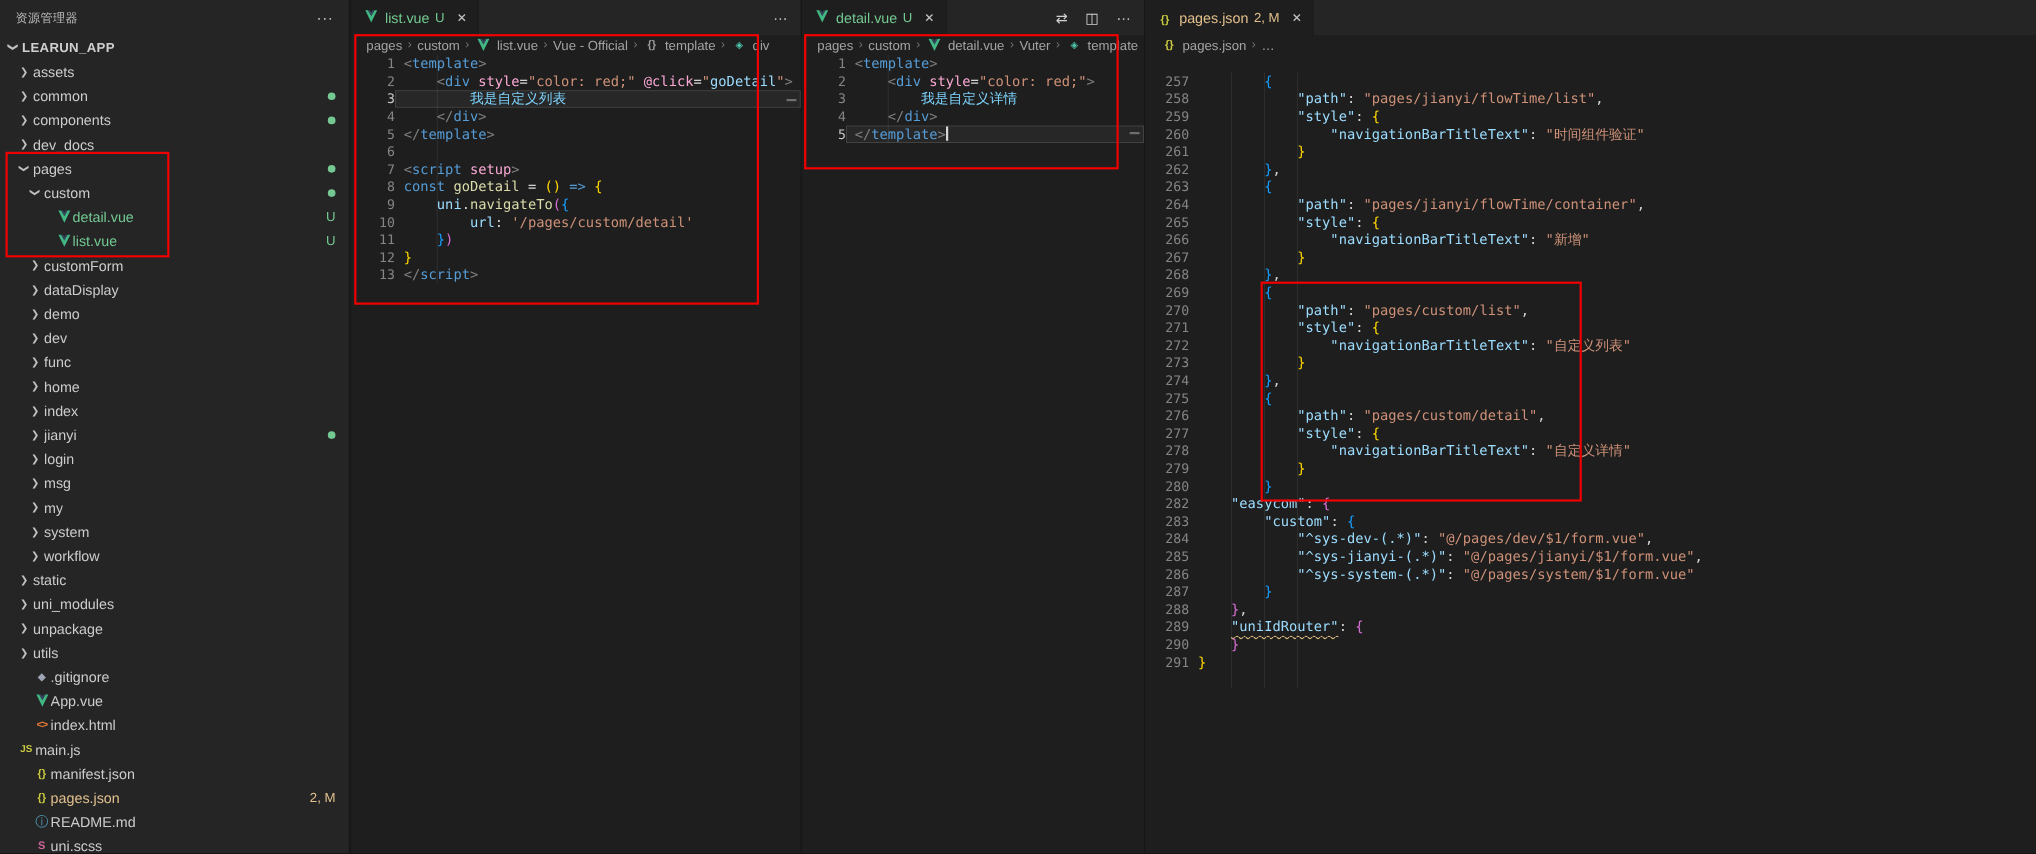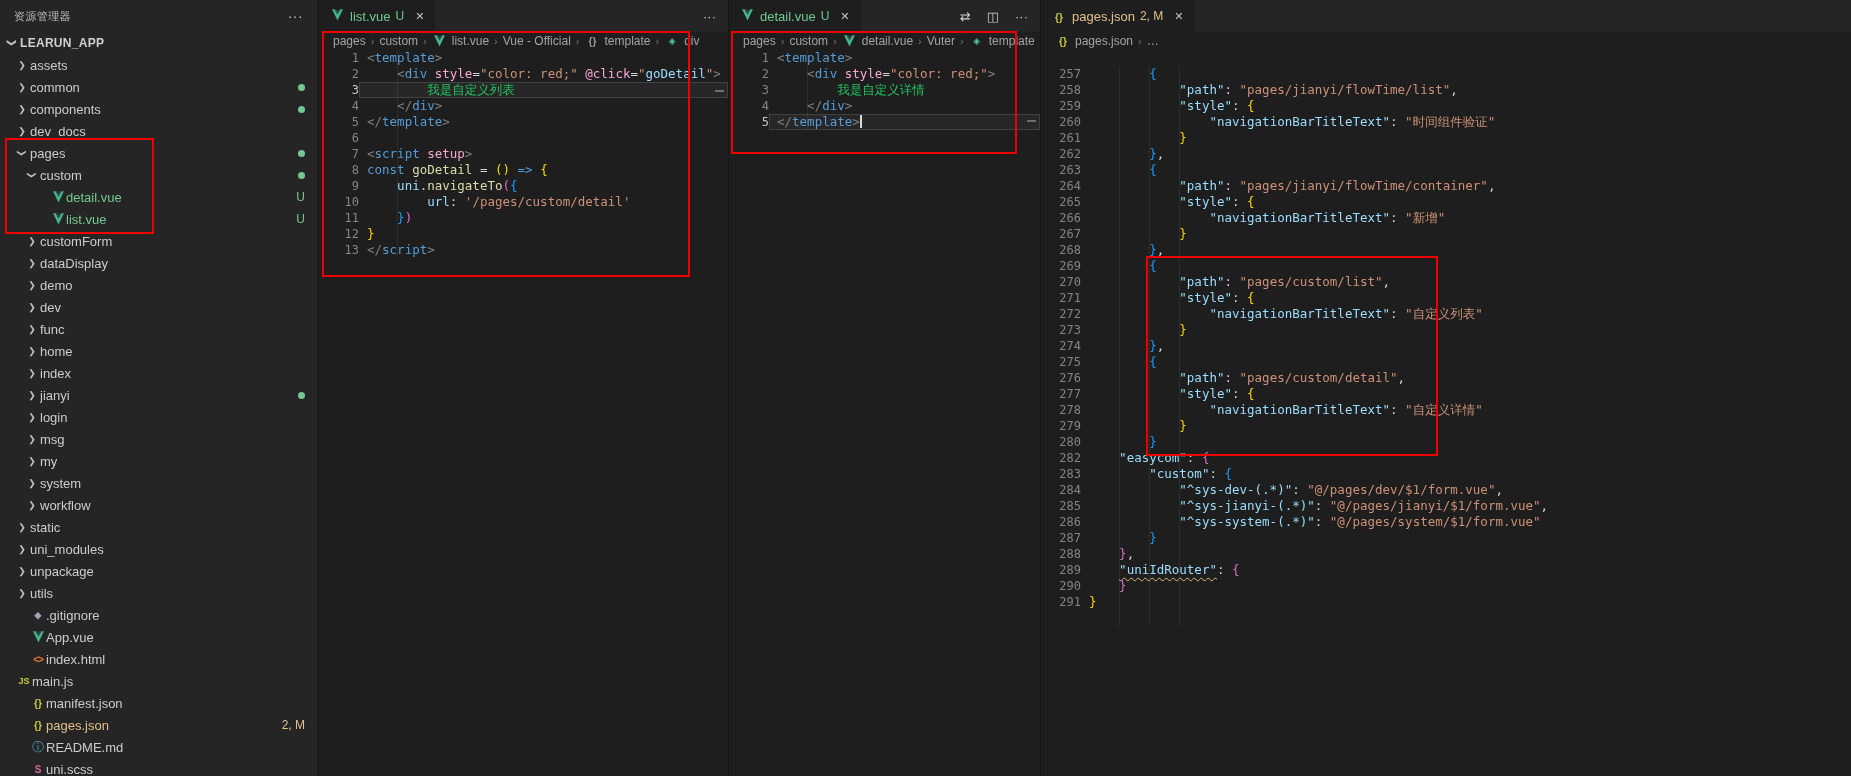--- a/index.html
+++ b/index.html
@@ -46,21 +46,21 @@
   .crumb-sep{margin:0 5px;color:#767676;font-size:11px}
   
   .code{position:absolute;left:0;right:0;font-family:"DejaVu Sans Mono","Liberation Mono",monospace;font-size:12.5px;color:#d4d4d4;z-index:2}
   .code-line{display:flex;height:16px;line-height:16px;white-space:pre}
   .gut{width:40px;flex:none;text-align:right;color:#858585;font-size:12px;user-select:none}
   .lc{flex:1;padding-left:8px}
   .code-line.cur .lc{background:rgba(255,255,255,.045);box-shadow:inset 0 0 0 1px rgba(255,255,255,.12)}
   .code-line.cur .gut{color:#c6c6c6}
   .caret{display:inline-block;width:2px;height:13px;background:#d7d7d7;vertical-align:-2px}
   .tk-pn{color:#808080}.tk-tag{color:#569cd6}.tk-at{color:#f9a8d4}.tk-st{color:#ce9178}
-  .tk-kw{color:#569cd6}.tk-fn{color:#dcdcaa}.tk-vr{color:#9cdcfe}.tk-tx{color:#22c55e}
+  .tk-kw{color:#569cd6}.tk-fn{color:#dcdcaa}.tk-vr{color:#9cdcfe}.tk-tx{color:#7dd3fc}
   .tk-op{color:#d4d4d4}.tk-ky{color:#9cdcfe}
   .tk-b1{color:#ffd700}.tk-b2{color:#da70d6}.tk-b3{color:#179fff}
   .tk-wn{text-decoration:underline wavy #d7ba7d 1px;text-underline-offset:3px}
   .sticky{position:absolute;left:0;right:0;top:50px;height:16px;background:#1e1e1e;box-shadow:0 3px 6px rgba(0,0,0,.4);z-index:4}
   .iguide{position:absolute;width:1px;background:rgba(255,255,255,.07);z-index:1}
   .rmark{position:absolute;right:4px;width:9px;height:2px;background:#6e6e6e;z-index:6}
   
   .ann{position:absolute;border:2px solid var(--ann);z-index:40;pointer-events:none}
   #ann-sidebar{left:5px;top:138px;width:149px;height:96px}
   #ann-pane1{left:322px;top:31px;width:368px;height:246px}

